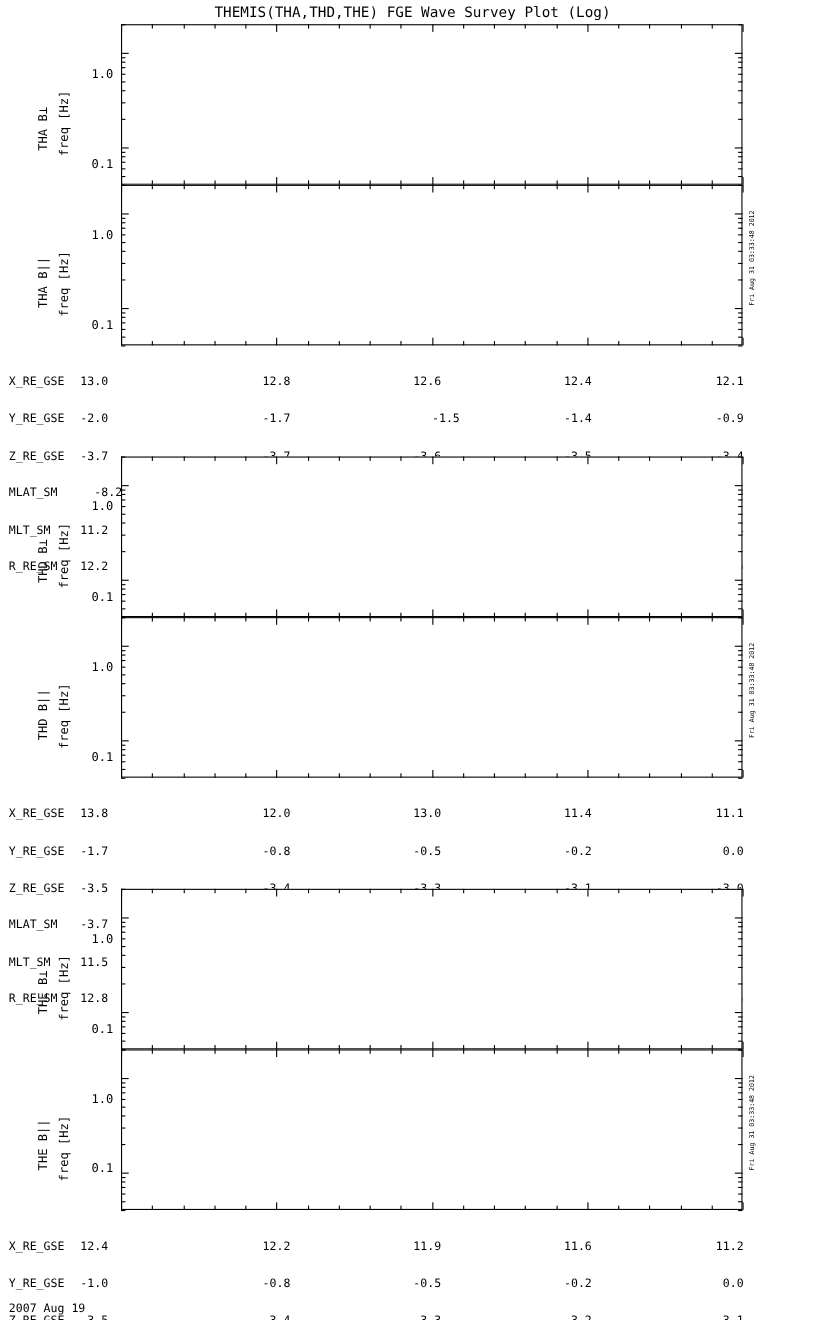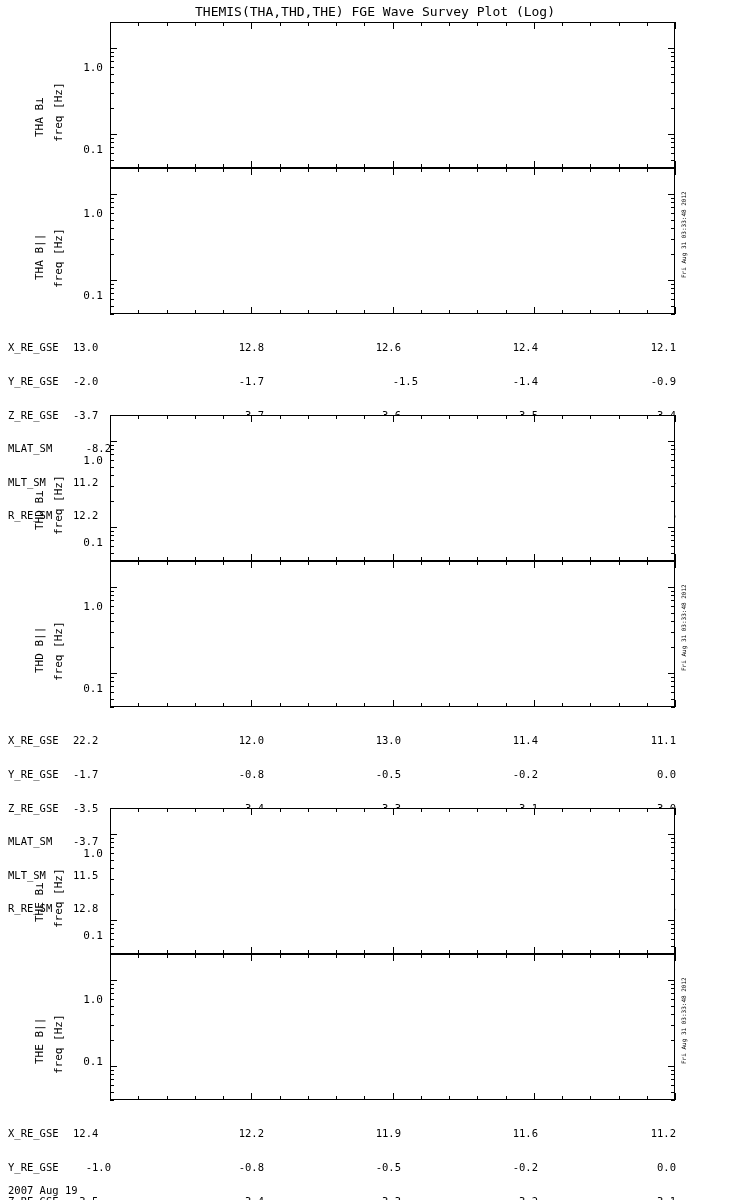--- a/index.html
+++ b/index.html
@@ -185,21 +185,21 @@
   <div class="panel" style="left:110px; top:561px; width:565px; height:146px;"></div>
   <div class="ylabel" style="left:33px; top:673px; font-size:11px;">THD B||</div>
   <div class="ylabel2" style="left:52px; top:681px;">freq  [Hz]</div>
   <div class="ytick-label" style="left:73px; top:600px;">1.0</div>
   <div class="ytick-label" style="left:73px; top:682px;">0.1</div>
   <div class="stamp" style="left:680px; top:671px;">Fri Aug 31 03:33:48 2012</div>
 
   <div class="annblock" style="left:8px; top:713px;">
     <div class="annrow">
       <span class="annlabel">X_RE_GSE</span>
-      <span class="annval" style="left:65px; width:38px; text-align:left;">22.2</span>
+      <span class="annval" style="left:65px; width:38px; text-align:left;">13.8</span>
       <span class="annval" style="left:218px; width:38px;">12.0</span>
       <span class="annval" style="left:355px; width:38px;">13.0</span>
       <span class="annval" style="left:492px; width:38px;">11.4</span>
       <span class="annval" style="left:630px; width:38px;">11.1</span>
     </div>
     <div class="annrow">
       <span class="annlabel">Y_RE_GSE</span>
       <span class="annval" style="left:65px; width:38px; text-align:left;">-1.7</span>
       <span class="annval" style="left:218px; width:38px;">-0.8</span>
       <span class="annval" style="left:355px; width:38px;">-0.5</span>
@@ -257,21 +257,21 @@
     <div class="annrow">
       <span class="annlabel">X_RE_GSE</span>
       <span class="annval" style="left:65px; width:38px; text-align:left;">12.4</span>
       <span class="annval" style="left:218px; width:38px;">12.2</span>
       <span class="annval" style="left:355px; width:38px;">11.9</span>
       <span class="annval" style="left:492px; width:38px;">11.6</span>
       <span class="annval" style="left:630px; width:38px;">11.2</span>
     </div>
     <div class="annrow">
       <span class="annlabel">Y_RE_GSE</span>
-      <span class="annval" style="left:65px; width:38px; text-align:right;">-1.0</span>
+      <span class="annval" style="left:65px; width:38px; text-align:left;">-1.0</span>
       <span class="annval" style="left:218px; width:38px;">-0.8</span>
       <span class="annval" style="left:355px; width:38px;">-0.5</span>
       <span class="annval" style="left:492px; width:38px;">-0.2</span>
       <span class="annval" style="left:630px; width:38px;">0.0</span>
     </div>
     <div class="annrow">
       <span class="annlabel">Z_RE_GSE</span>
       <span class="annval" style="left:65px; width:38px; text-align:left;">-3.5</span>
       <span class="annval" style="left:218px; width:38px;">-3.4</span>
       <span class="annval" style="left:355px; width:38px;">-3.3</span>

